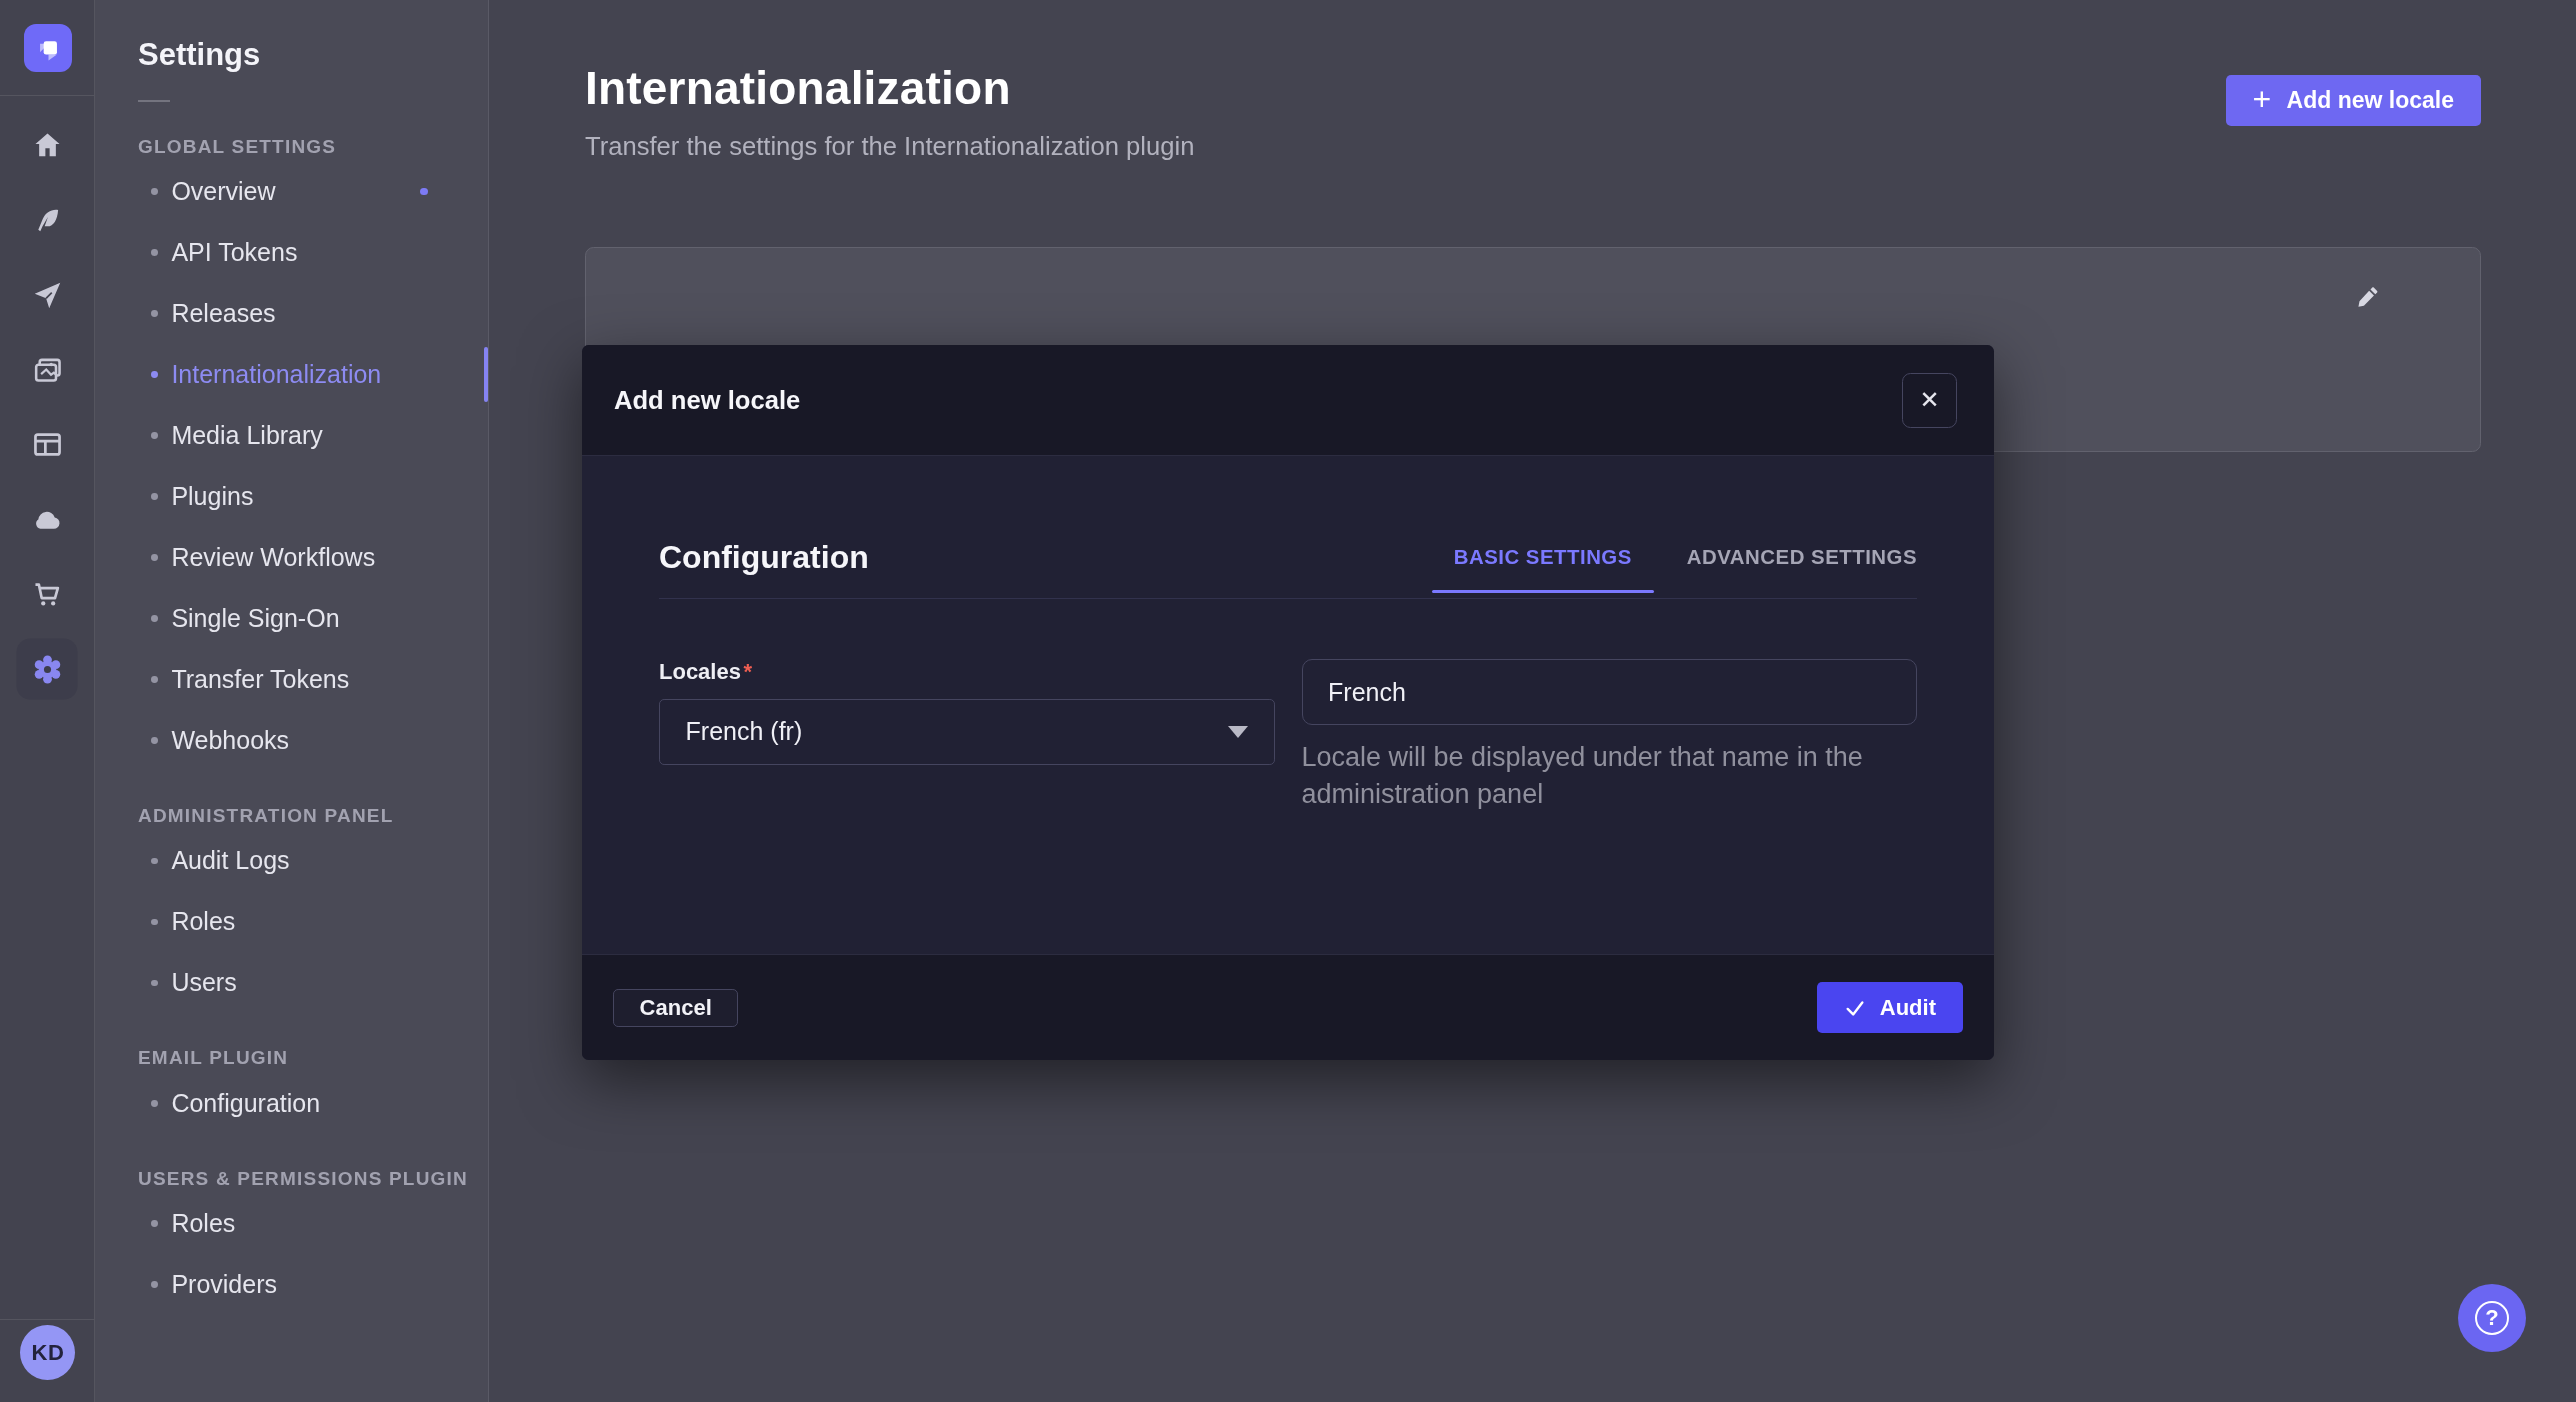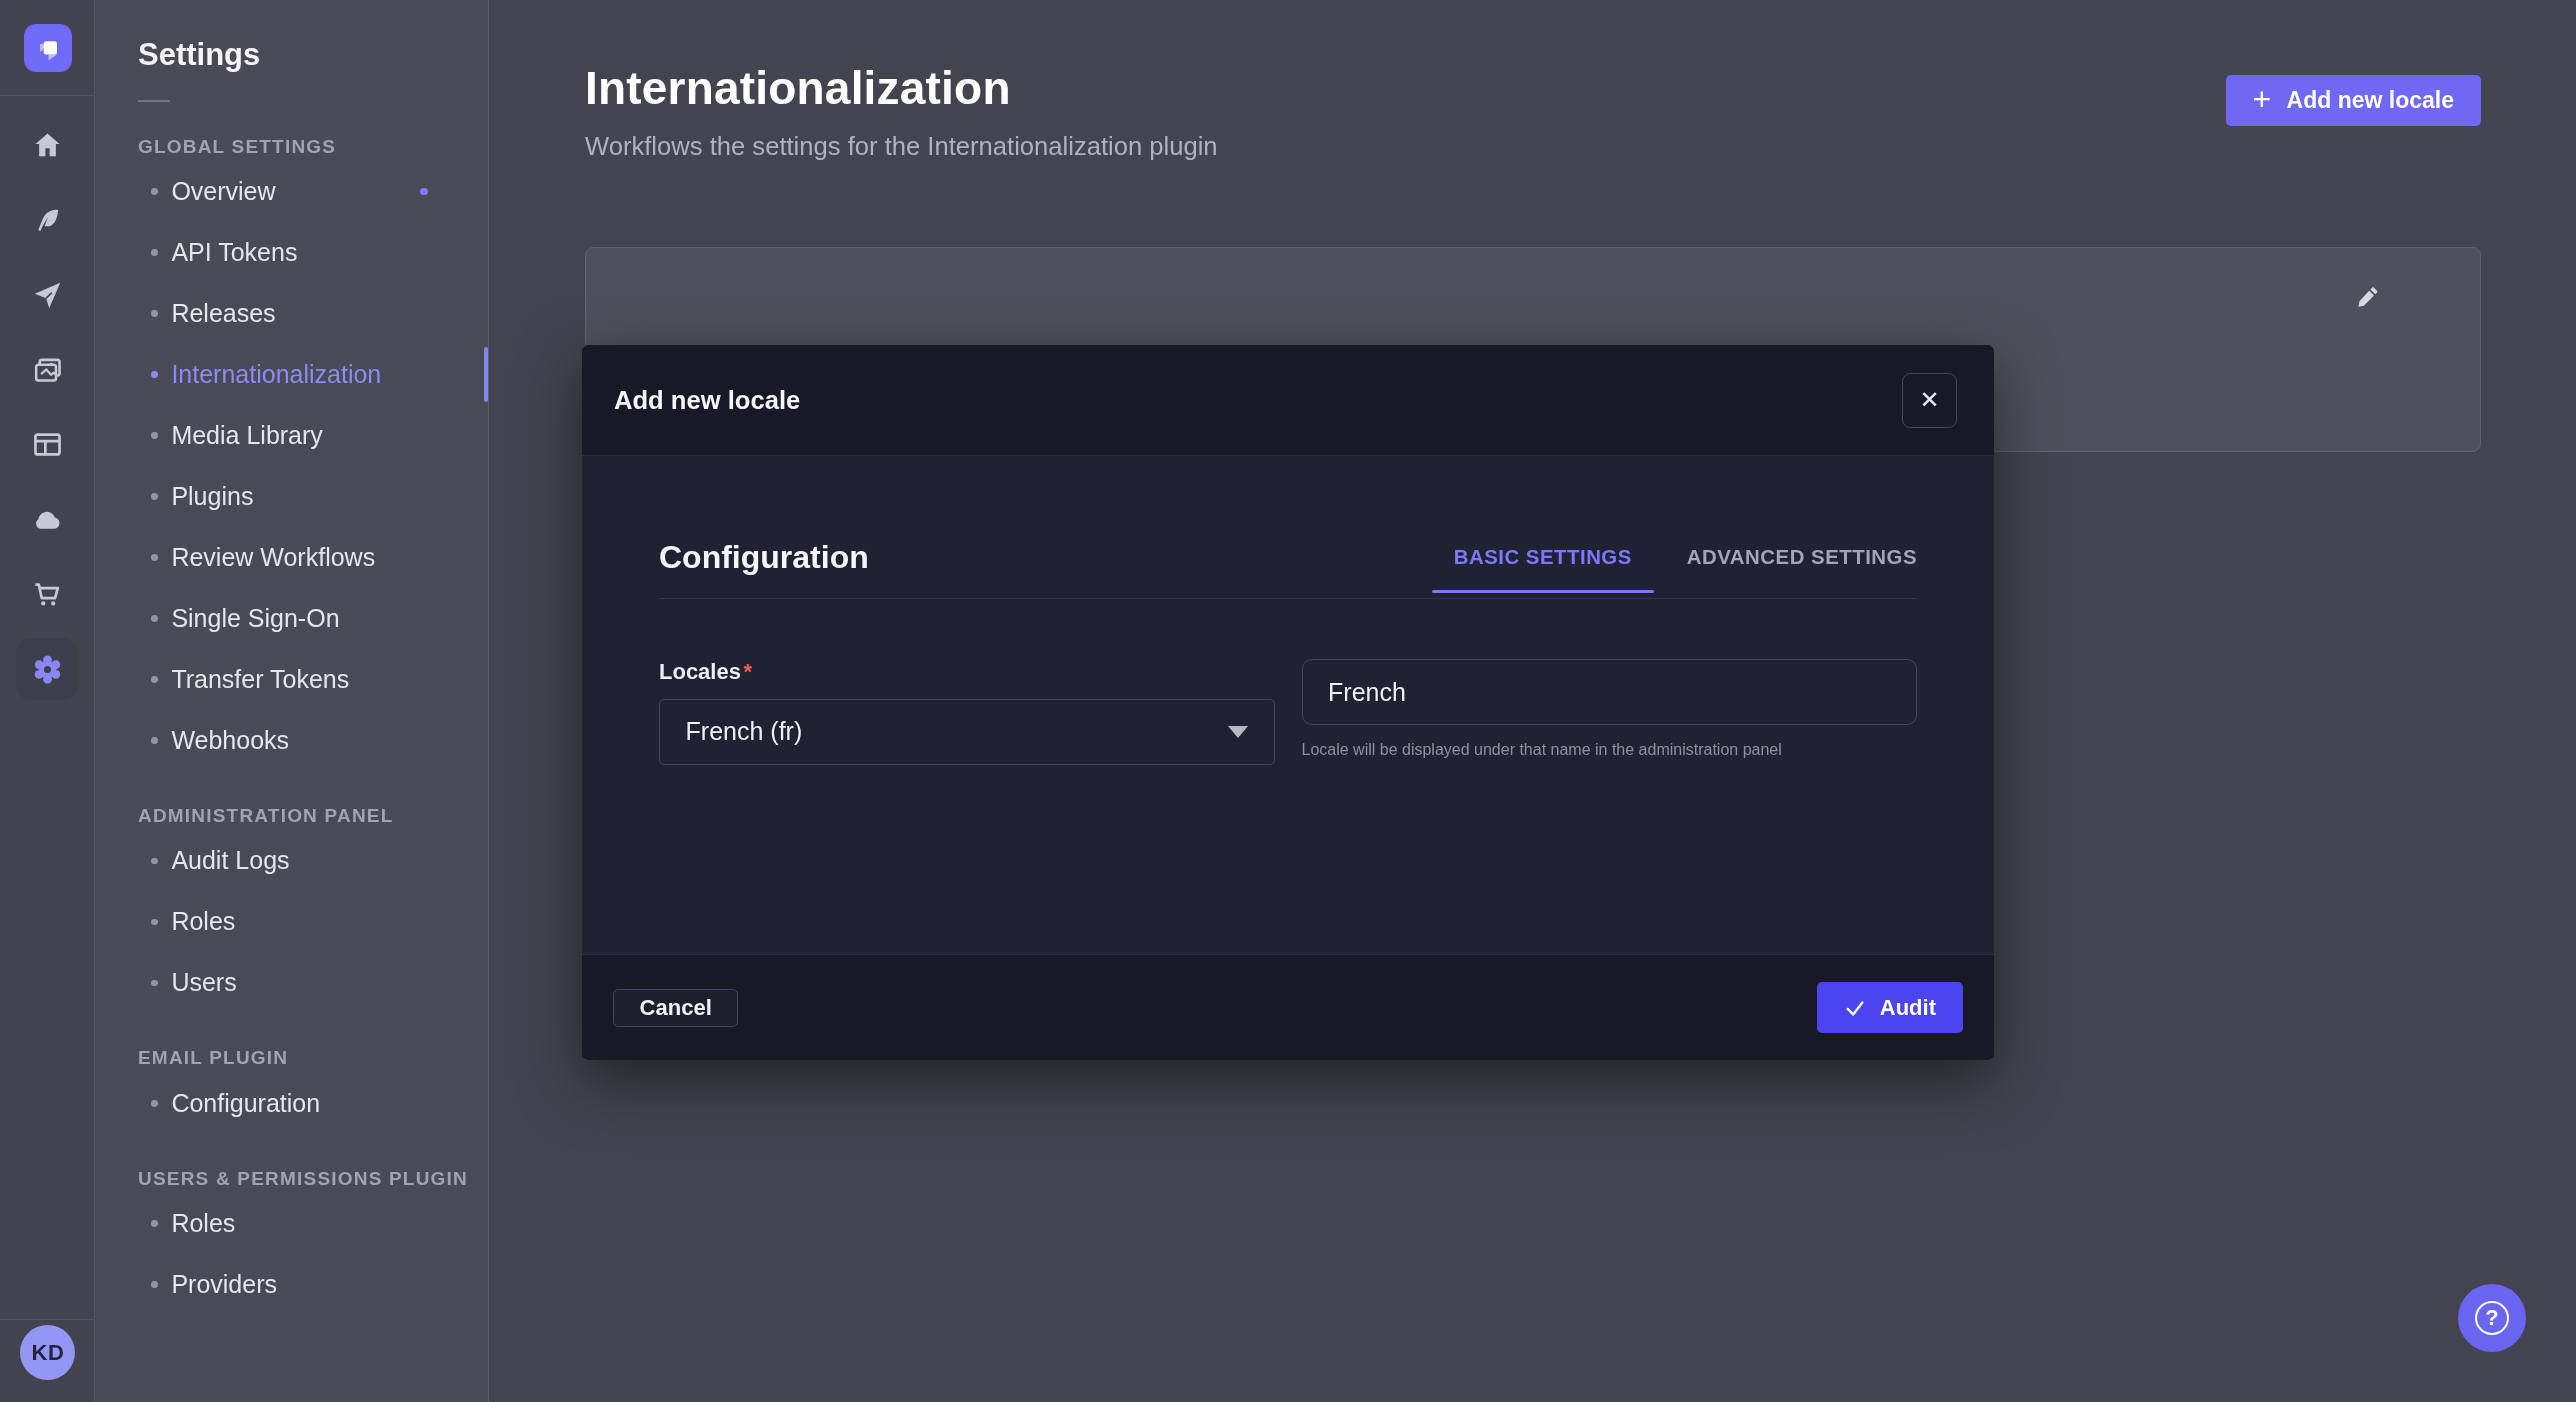--- a/index.html
+++ b/index.html
@@ -86,21 +86,21 @@
   .form-col { flex:1; }
   .field-label { font-size:22px; font-weight:bold; color:#eeeef4; margin-bottom:13.6px; }
   .req { color:#ee5e52; margin-left:2.6px; }
   .select { height:66px; border:0.9px solid #45455f; border-radius:5.1px; background:transparent;
     display:flex; align-items:center; justify-content:space-between; padding:0 25.6px; cursor:pointer; }
   .select-value { font-size:25px; color:#f0f0f6; }
   .caret { width:0; height:0; border-left:10.2px solid transparent; border-right:10.2px solid transparent;
     border-top:12px solid #b9b9c6; }
   .text-input { width:100%; height:66px; border:0.9px solid #45455f; border-radius:10px;
     background:transparent; color:#f0f0f6; font-size:25px; font-family:inherit; padding:0 25.6px; outline:none; }
-  .helper { font-size:16px; color:#90909d; margin-top:13.6px; line-height:1.4; max-width:596px; }
+  .helper { font-size:27px; color:#90909d; margin-top:13.6px; line-height:1.4; max-width:596px; }
   .modal-footer { height:106px; flex:none; background:#181826; border-top:0.9px solid #2c2c40;
     display:flex; align-items:center; justify-content:space-between; padding:0 31px; }
   .btn-cancel { height:38px; padding:0 25.6px; border-radius:5.1px; border:0.9px solid #45455f;
     background:#1e1e2e; color:#f2f2f7; font-size:22px; font-weight:bold; font-family:inherit; cursor:pointer; }
   .btn-save { height:51px; padding:0 27px; border-radius:5.1px; border:none; background:#4a45f0;
     color:#fff; font-size:22px; font-weight:bold; font-family:inherit; cursor:pointer;
     display:flex; align-items:center; gap:13.6px; }
 
   .help-fab { position:absolute; right:50px; bottom:50px; width:68px; height:68px; border-radius:50%;
     background:#6b66f2; border:none; cursor:pointer; display:flex; align-items:center;
@@ -264,21 +264,21 @@
             <span class="nav-bullet"></span>
             <span class="nav-label">Providers</span>
           </div>
         </div>
       </div>
   </aside>
 
   <main class="main">
     <div class="page-header">
       <h1 class="page-title">Internationalization</h1>
-      <div class="page-subtitle">Workflows the settings for the Internationalization plugin</div>
+      <div class="page-subtitle">Transfer the settings for the Internationalization plugin</div>
     </div>
     <button class="add-btn">
       <span class="plus">+</span>
       <span>Add new locale</span>
     </button>
 
     <section class="table-panel">
       <div class="table-row">
         <button class="edit-btn">
           <svg width="29" height="29" viewBox="0 0 24 24">

